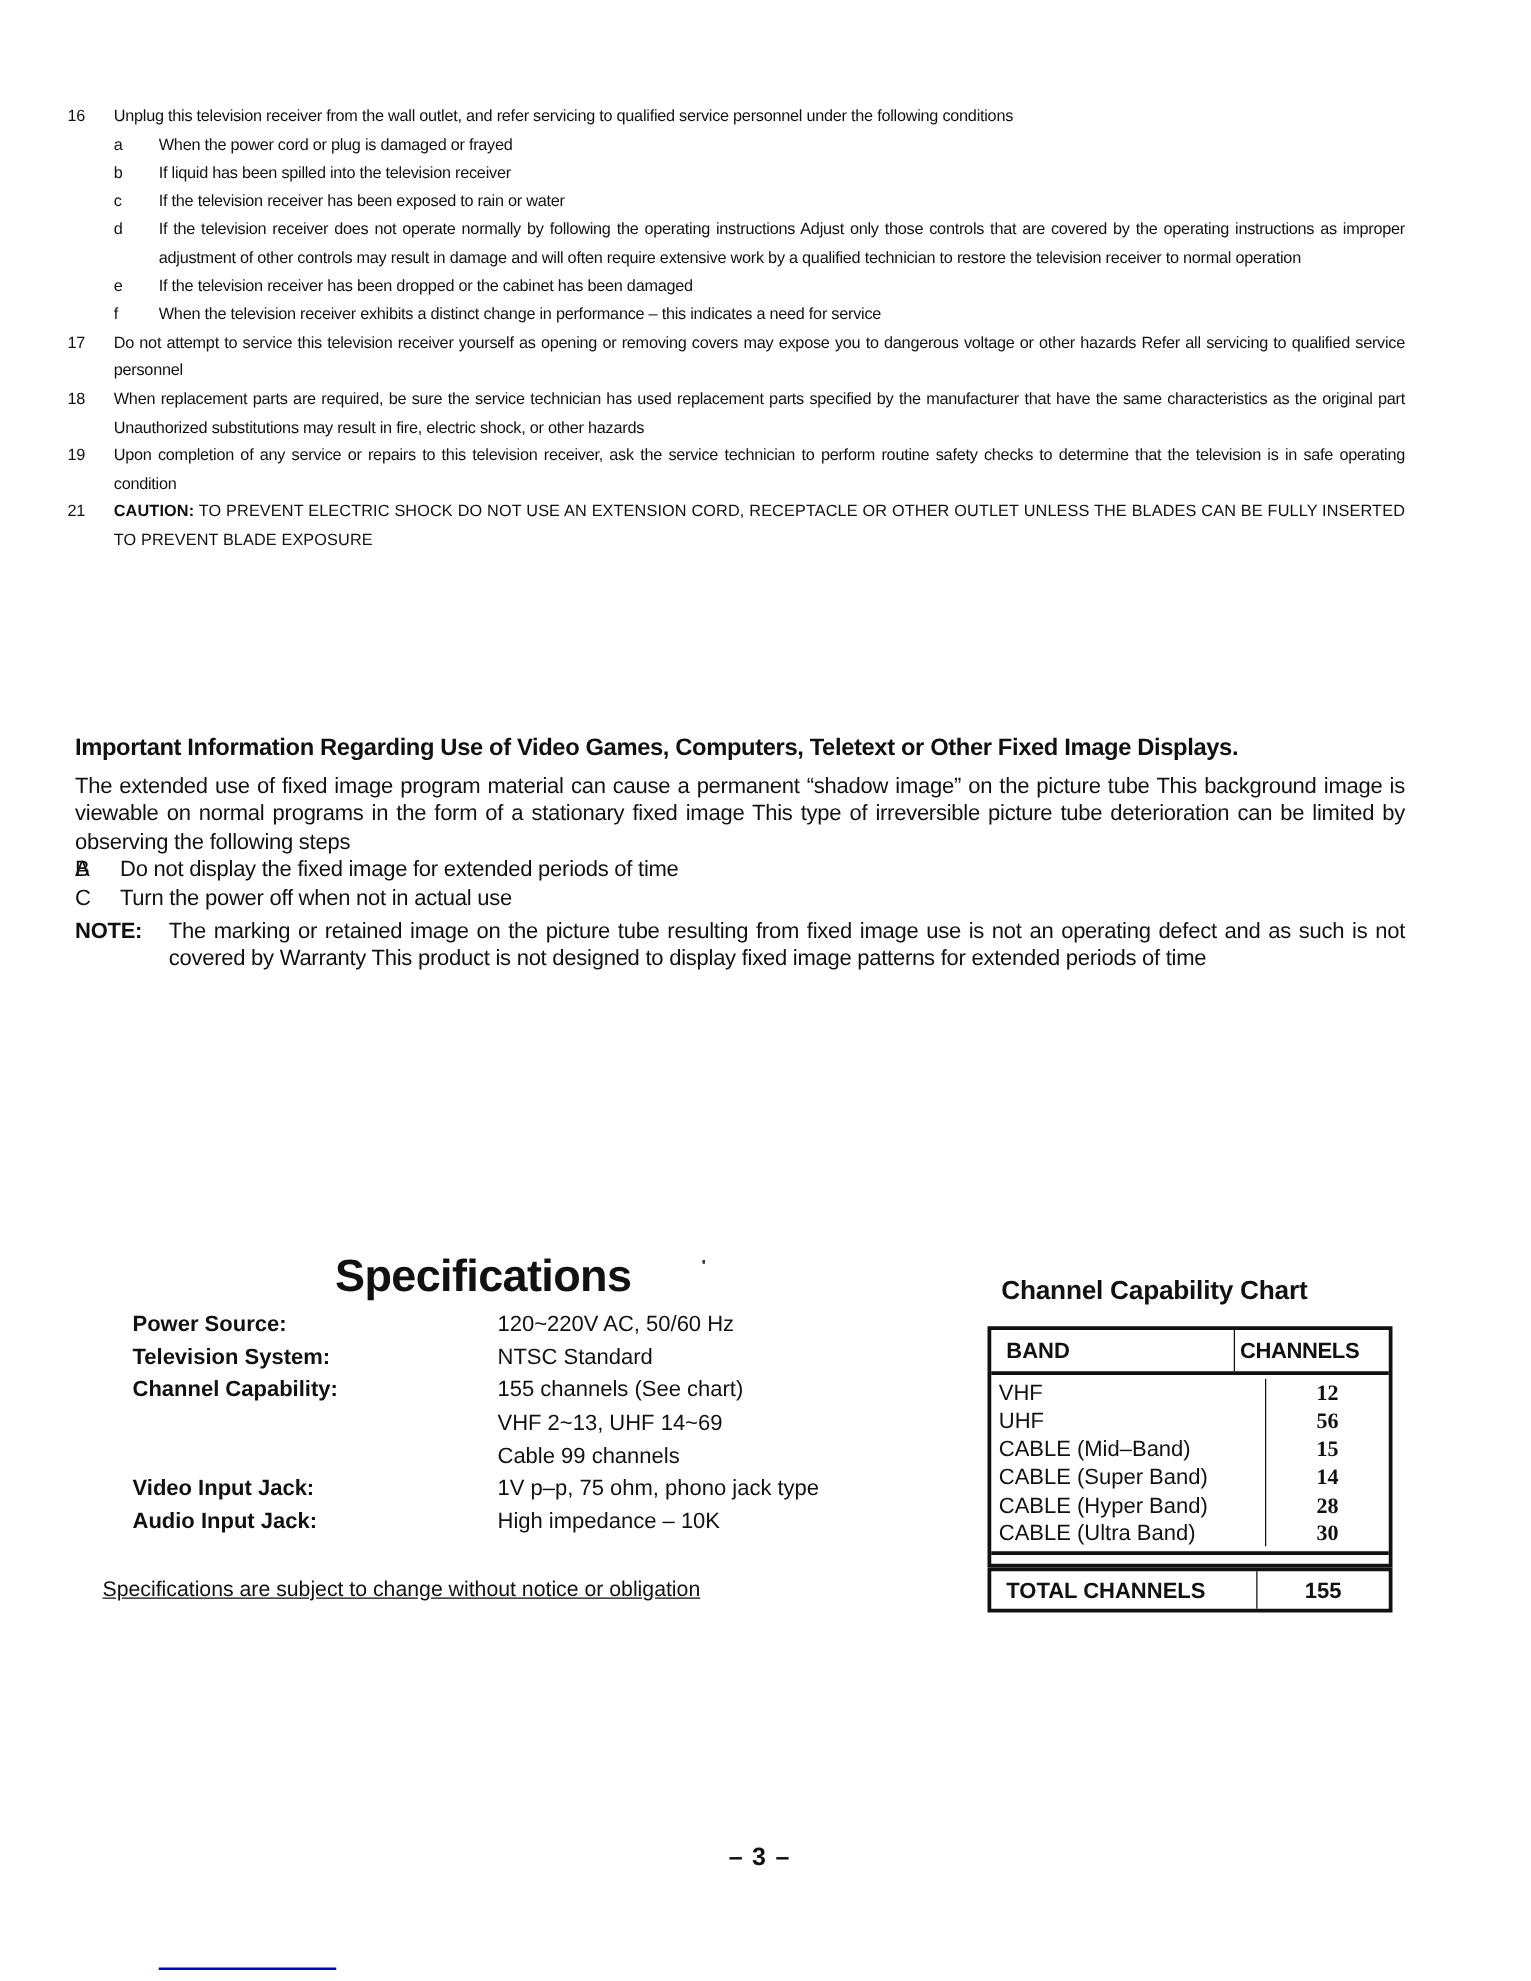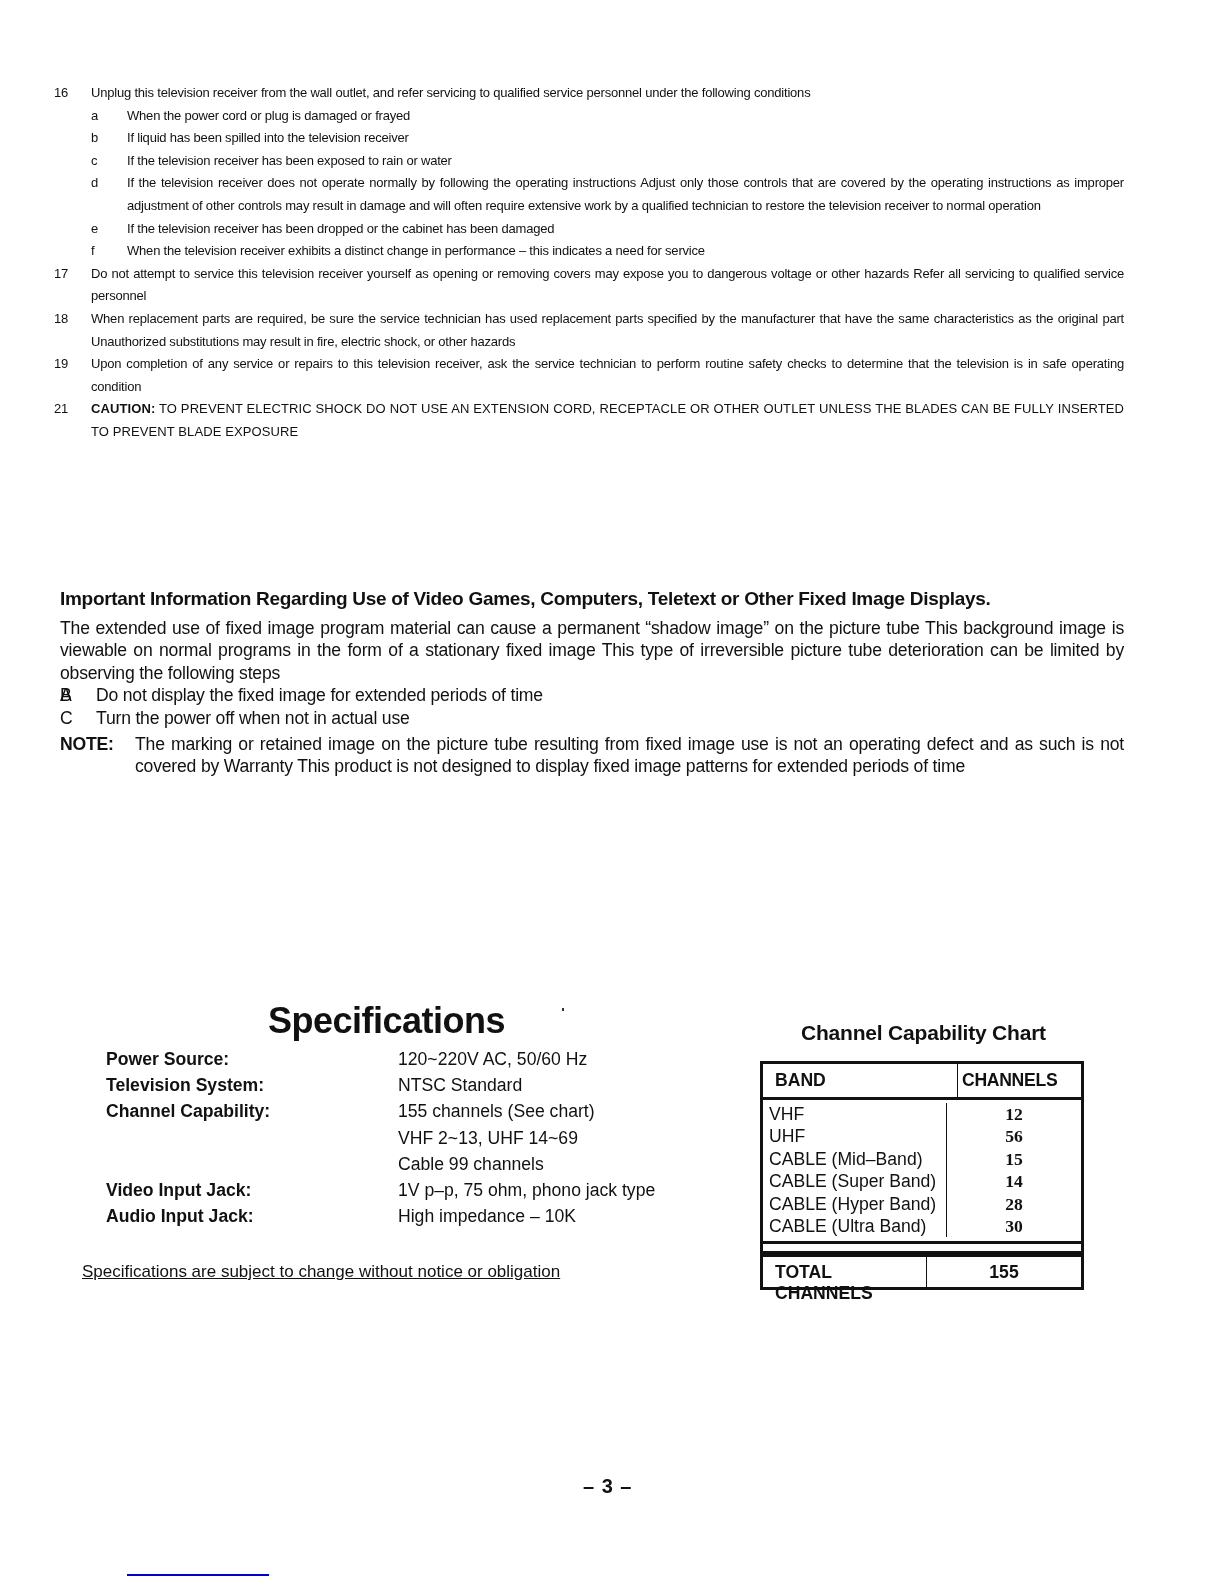--- a/index.html
+++ b/index.html
@@ -33,31 +33,31 @@
     .spec-title { position: absolute; left: 268px; top: 1000px; font-size: 36px; font-weight: bold; letter-spacing: -0.5px; }
     .spec-dot { position: absolute; left: 562px; top: 1008px; width: 2px; height: 3px; background: #333; }
     .spec-table { position: absolute; left: 82px; top: 1046px; font-size: 17.6px; line-height: 26.2px; }
     .spec-row { position: relative; height: 26.2px; }
     .spec-label { position: absolute; left: 0; top: 0; font-weight: bold; white-space: nowrap; margin-left: 24px; }
     .spec-value { position: absolute; left: 316px; top: 0; white-space: nowrap; }
     .spec-note { position: absolute; left: 82px; top: 1262px; font-size: 17px; white-space: nowrap; text-decoration: underline; }
 
     
     .chart-title { position: absolute; left: 801px; top: 1021px; font-size: 21px; font-weight: bold; white-space: nowrap; letter-spacing: -0.2px; }
-    .chart { position: absolute; left: 760px; top: 1061px; width: 324px; }
+    .chart { position: absolute; left: 790px; top: 1061px; width: 324px; }
     .chart-box { border: 3px solid #111; }
     .chart-head { display: flex; border-bottom: 3px solid #111; height: 33px; }
     .chart-head .c1 { width: 195px; border-right: 1.5px solid #111; font-weight: bold; font-size: 17.6px; padding: 6px 0 0 12px; box-sizing: border-box; }
     .chart-head .c2 { flex: 1; font-weight: bold; font-size: 17.6px; padding: 6px 0 0 4px; box-sizing: border-box; letter-spacing: -0.3px; }
     .chart-body { display: flex; padding: 3px 0 4px 0; border-bottom: 3px solid #111; }
-    .chart-body .col1 { width: 184px; border-right: 1.5px solid #111; box-sizing: border-box; padding-left: 6px; font-size: 17.6px; line-height: 22.4px; }
+    .chart-body .col1 { width: 220px; border-right: 1.5px solid #111; box-sizing: border-box; padding-left: 6px; font-size: 17.6px; line-height: 22.4px; }
     .chart-body .col2 { flex: 1; text-align: center; font-size: 17.6px; line-height: 22.4px; font-weight: bold; font-family: Liberation Serif, serif; }
     .chart-gap { height: 7px; }
     .chart-total { display: flex; border: 3px solid #111; height: 30px; margin-top: 0; }
-    .chart-total .c1 { width: 164px; border-right: 1.5px solid #111; box-sizing: border-box; font-weight: bold; font-size: 17.6px; padding: 5px 0 0 12px; }
+    .chart-total .c1 { width: 213px; border-right: 1.5px solid #111; box-sizing: border-box; font-weight: bold; font-size: 17.6px; padding: 5px 0 0 12px; }
     .chart-total .c2 { flex: 1; text-align: center; font-weight: bold; font-size: 17.6px; padding-top: 5px; }
 
     .page-number { position: absolute; left: 583px; top: 1475px; font-size: 20px; font-weight: bold; letter-spacing: 1px; }
     .link-underline { position: absolute; left: 127px; top: 1574px; width: 142px; height: 2px; background: #0000cc; }
   </style>
 </head>
 <body>
 
 <div class="page">
 

